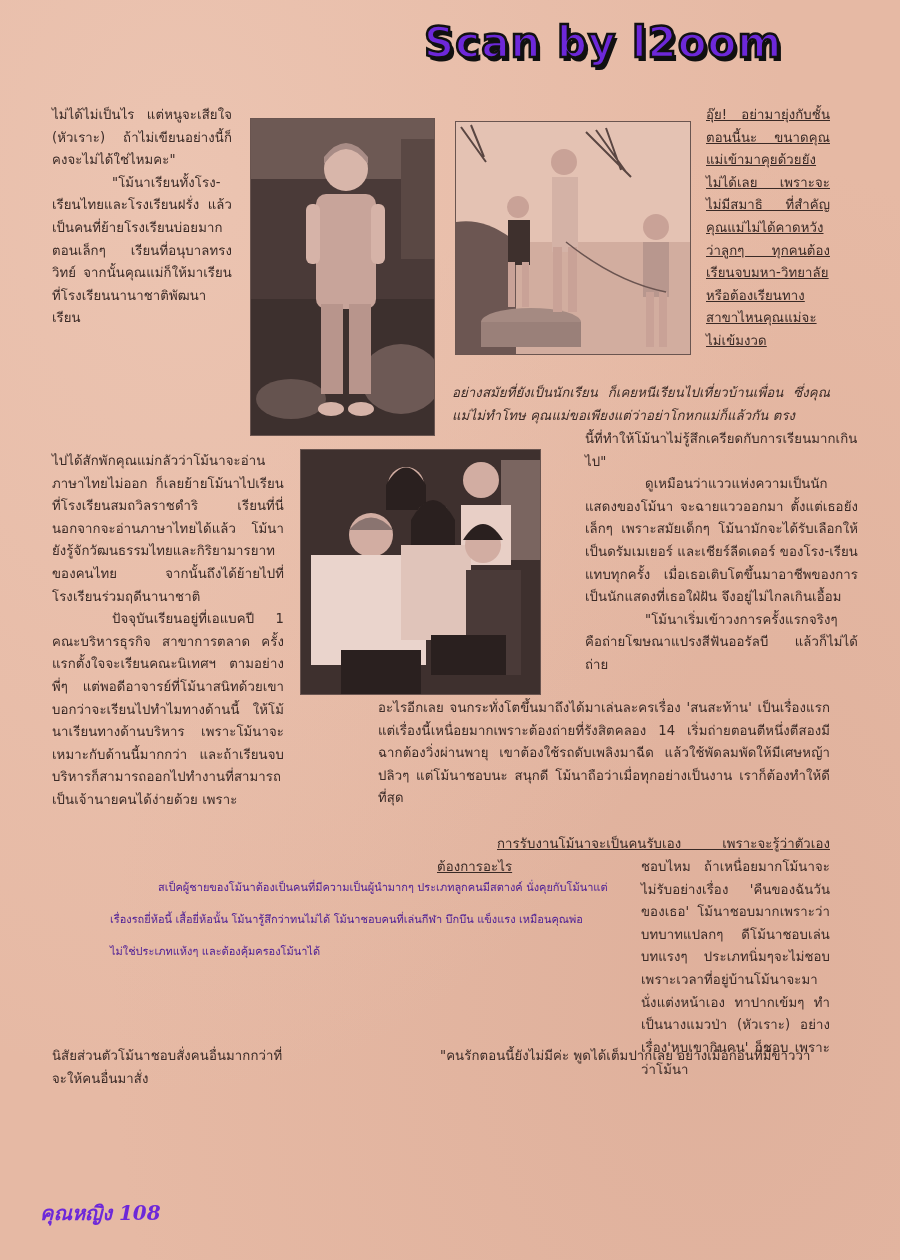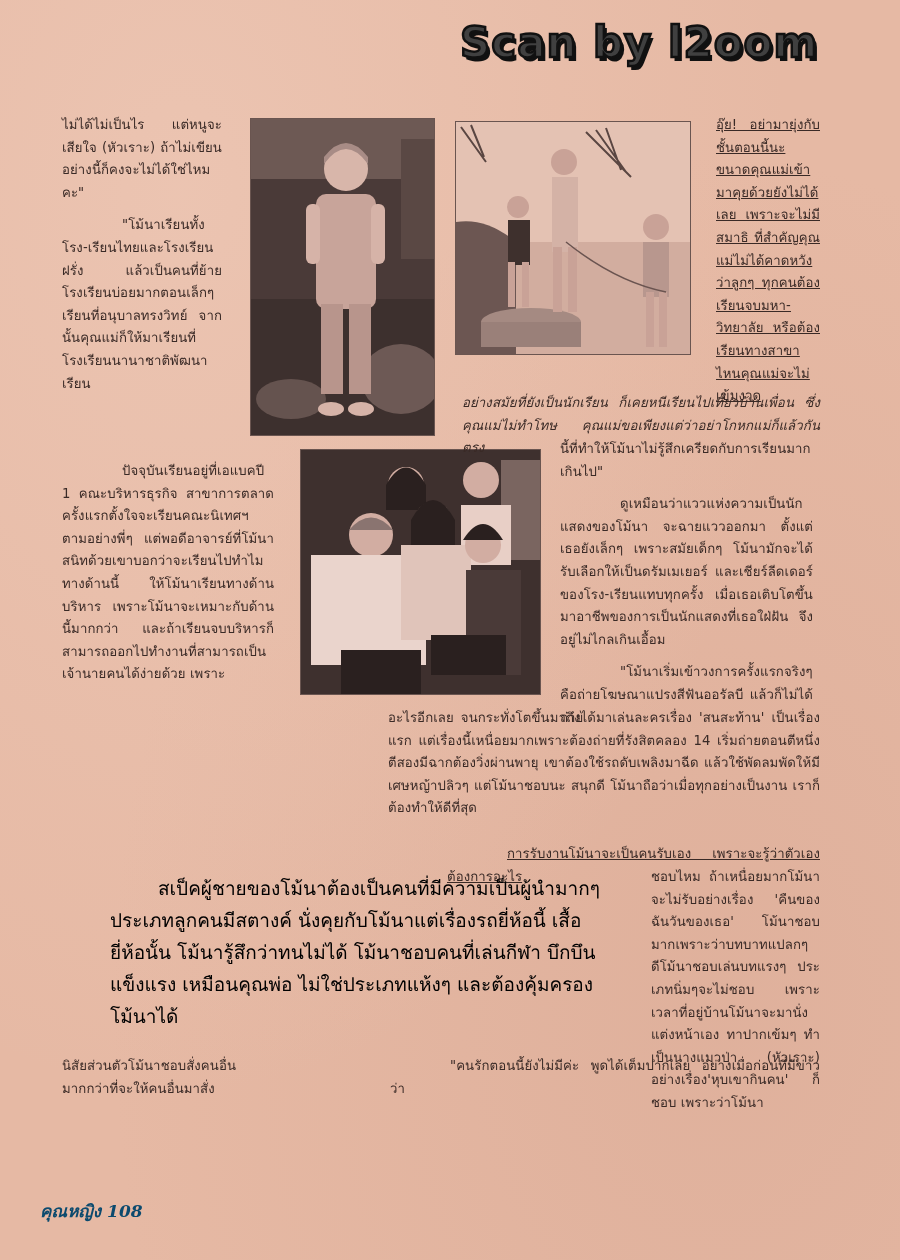--- a/index.html
+++ b/index.html
@@ -7,33 +7,33 @@
     width: 900px; height: 1260px; position: relative; overflow: hidden;
     background: #e6b9a4;
     background-image:
       radial-gradient(ellipse at 20% 15%, rgba(240,205,188,0.55), transparent 60%),
       radial-gradient(ellipse at 80% 80%, rgba(210,160,140,0.35), transparent 60%);
     font-family: "DejaVu Sans", sans-serif;
     color: #3a2a26;
   }
   .abs { position: absolute; }
   .txt { font-size: 13.2px; line-height: 22.6px; letter-spacing: 0.1px; text-align: justify; }
-  .txt p { margin: 10px; }
+  .txt p { margin: 0; }
   .ind { text-indent: 60px; }
   .watermark {
-    left: 460px; top: 18px; font-family: "DejaVu Sans", sans-serif;
-    font-size: 42px; font-weight: bold; color: #404040; letter-spacing: 1px;
+    left: 424px; top: 18px; font-family: "DejaVu Sans", sans-serif;
+    font-size: 42px; font-weight: bold; color: #6d28d9; letter-spacing: 1px;
     -webkit-text-stroke: 2.5px #111;
     text-shadow: 3px 4px 0 #111;
   }
   .photo { border: 1px solid #6a5550; overflow: hidden; }
   .photo svg { display: block; width: 100%; height: 100%; }
-  .pull { left: 110px; top: 872px; width: 500px; font-size: 19px; line-height: 32px; color: #000000; }
+  .pull { left: 110px; top: 872px; width: 500px; font-size: 11px; line-height: 32px; color: #4c1d95; }
   .pull .ind { text-indent: 48px; }
-  .folio { left: 40px; top: 1197px; font-family: "DejaVu Serif", serif; font-size: 17px; font-weight: bold; font-style: italic; color: #0c4a6e; }
+  .folio { left: 40px; top: 1197px; font-family: "DejaVu Serif", serif; font-size: 20px; font-weight: bold; font-style: italic; color: #6d28d9; }
 </style>
 </head>
 <body>
 
 <div class="abs watermark">Scan by l2oom</div>
 
 <div class="abs photo" style="left:250px; top:118px; width:183px; height:316px;">
   <svg viewBox="0 0 183 316" preserveAspectRatio="none">
     <rect width="183" height="316" fill="#4a3a38"></rect>
     <rect x="0" y="0" width="183" height="60" fill="#6d5954"></rect>
@@ -99,32 +99,33 @@
     <rect x="130" y="185" width="75" height="40" fill="#2a201f"></rect>
   </svg>
 </div>
 
 <div class="abs txt" style="left:52px; top:104px; width:180px;">
   <p>ไม่ได้ไม่เป็นไร  แต่หนูจะเสียใจ (หัวเราะ)  ถ้าไม่เขียนอย่างนี้ก็คงจะไม่ได้ใช่ไหมคะ"</p>
   <p class="ind">"โม้นาเรียนทั้งโรง-เรียนไทยและโรงเรียนฝรั่ง  แล้วเป็นคนที่ย้ายโรงเรียนบ่อยมากตอนเล็กๆ เรียนที่อนุบาลทรงวิทย์ จากนั้นคุณแม่ก็ให้มาเรียนที่โรงเรียนนานาชาติพัฒนา  เรียน</p>
 </div>
 
 <div class="abs txt" style="left:52px; top:450px; width:232px;">
+  <p>ไปได้สักพักคุณแม่กลัวว่าโม้นาจะอ่านภาษาไทยไม่ออก  ก็เลยย้ายโม้นาไปเรียนที่โรงเรียนสมถวิลราชดำริ   เรียนที่นี่นอกจากจะอ่านภาษาไทยได้แล้ว  โม้นายังรู้จักวัฒนธรรมไทยและกิริยามารยาทของคนไทย จากนั้นถึงได้ย้ายไปที่โรงเรียนร่วมฤดีนานาชาติ</p>
   <p class="ind">ปัจจุบันเรียนอยู่ที่เอแบคปี  1  คณะบริหารธุรกิจ  สาขาการตลาด  ครั้งแรกตั้งใจจะเรียนคณะนิเทศฯ  ตามอย่างพี่ๆ   แต่พอดีอาจารย์ที่โม้นาสนิทด้วยเขาบอกว่าจะเรียนไปทำไมทางด้านนี้  ให้โม้นาเรียนทางด้านบริหาร   เพราะโม้นาจะเหมาะกับด้านนี้มากกว่า   และถ้าเรียนจบบริหารก็สามารถออกไปทำงานที่สามารถเป็นเจ้านายคนได้ง่ายด้วย  เพราะ</p>
 </div>
 
 <div class="abs txt" style="left:706px; top:104px; width:124px;text-decoration:underline;">
   <p>อุ๊ย!  อย่ามายุ่งกับชั้นตอนนี้นะ   ขนาดคุณแม่เข้ามาคุยด้วยยังไม่ได้เลย  เพราะจะไม่มีสมาธิ    ที่สำคัญคุณแม่ไม่ได้คาดหวังว่าลูกๆ  ทุกคนต้องเรียนจบมหา-วิทยาลัย   หรือต้องเรียนทางสาขาไหนคุณแม่จะไม่เข้มงวด</p>
 </div>
 
 <div class="abs txt" style="left:452px; top:382px; width:378px;font-style:italic;">
   <p>อย่างสมัยที่ยังเป็นนักเรียน  ก็เคยหนีเรียนไปเที่ยวบ้านเพื่อน  ซึ่งคุณแม่ไม่ทำโทษ  คุณแม่ขอเพียงแต่ว่าอย่าโกหกแม่ก็แล้วกัน  ตรง</p>
 </div>
 
-<div class="abs txt" style="left:550px; top:428px; width:273px;">
+<div class="abs txt" style="left:585px; top:428px; width:273px;">
   <p>นี้ที่ทำให้โม้นาไม่รู้สึกเครียดกับการเรียนมากเกินไป"</p>
   <p class="ind">ดูเหมือนว่าแววแห่งความเป็นนักแสดงของโม้นา  จะฉายแววออกมา    ตั้งแต่เธอยังเล็กๆ  เพราะสมัยเด็กๆ โม้นามักจะได้รับเลือกให้เป็นดรัมเมเยอร์ และเชียร์ลีดเดอร์ ของโรง-เรียนแทบทุกครั้ง   เมื่อเธอเติบโตขึ้นมาอาชีพของการเป็นนักแสดงที่เธอใฝ่ฝัน  จึงอยู่ไม่ไกลเกินเอื้อม</p>
   <p class="ind">"โม้นาเริ่มเข้าวงการครั้งแรกจริงๆ  คือถ่ายโฆษณาแปรงสีฟันออรัลบี  แล้วก็ไม่ได้ถ่าย</p>
 </div>
 
 <div class="abs txt" style="left:378px; top:697px; width:452px;">
   <p>อะไรอีกเลย  จนกระทั่งโตขึ้นมาถึงได้มาเล่นละครเรื่อง 'สนสะท้าน' เป็นเรื่องแรก แต่เรื่องนี้เหนื่อยมากเพราะต้องถ่ายที่รังสิตคลอง 14 เริ่มถ่ายตอนตีหนึ่งตีสองมีฉากต้องวิ่งผ่านพายุ   เขาต้องใช้รถดับเพลิงมาฉีด   แล้วใช้พัดลมพัดให้มีเศษหญ้าปลิวๆ  แต่โม้นาชอบนะ  สนุกดี  โม้นาถือว่าเมื่อทุกอย่างเป็นงาน  เราก็ต้องทำให้ดีที่สุด</p>
 </div>
 
 <div class="abs txt" style="left:437px; top:833px; width:393px;text-decoration:underline;">

